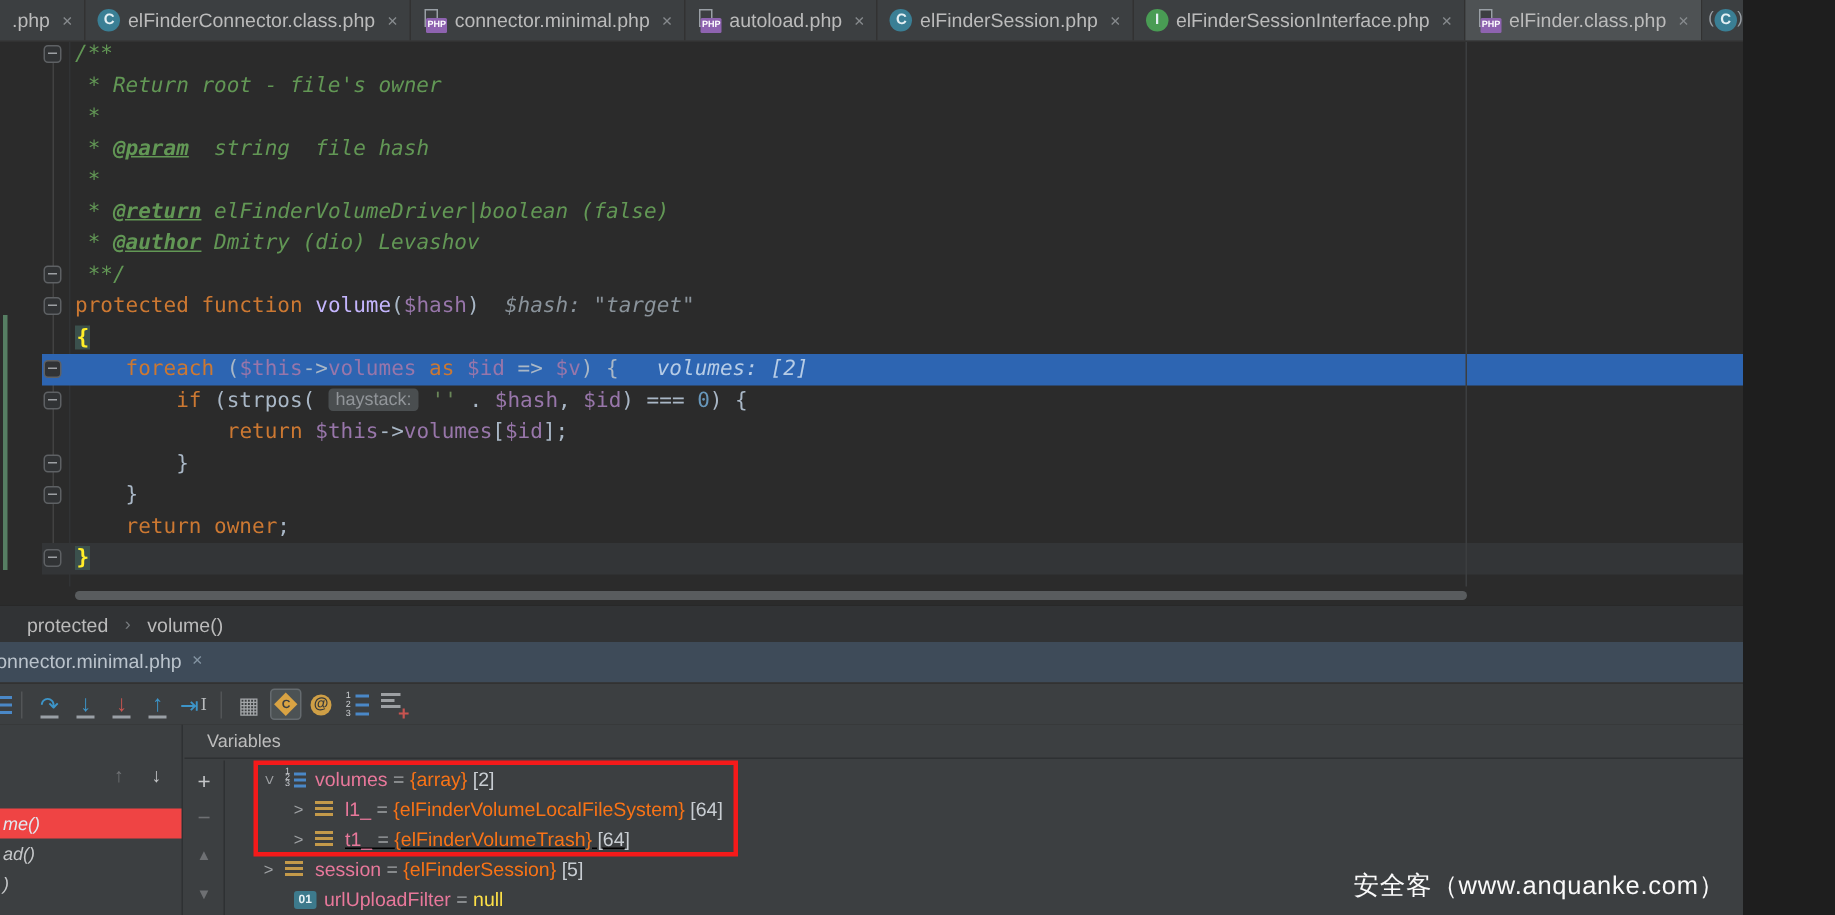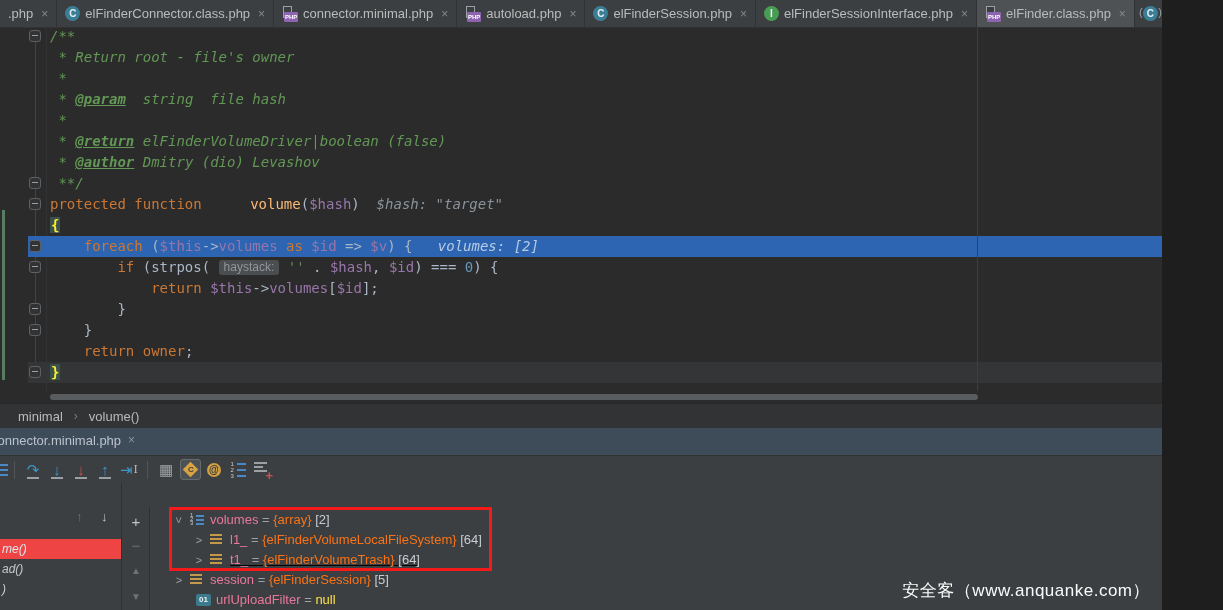--- a/index.html
+++ b/index.html
@@ -32,21 +32,21 @@
   .guide { position:absolute; left:977px; top:0; height:363px; width:1px; background:#3c3e40; }
   .gutter-sep { position:absolute; left:46px; top:0; height:363px; width:1px; background:#313335; }
   .vcs-bar { position:absolute; left:2px; top:182px; width:3px; height:170px; background:#567e63; }
   .foldline { position:absolute; left:35px; top:10px; height:336px; width:1px; background:#424242; }
   .cl { position:absolute; left:0; width:100%; height:21px; line-height:21px; white-space:pre; padding-left:50px; color:#a9b7c6; }
   .cl.exec  { background:linear-gradient(to right, transparent 28px, #2d65b2 28px); }
   .cl.caret { background:linear-gradient(to right, transparent 28px, #333537 28px); }
   .cmt { color:#629755; font-style:italic; }
   .tag { color:#629755; font-style:italic; font-weight:bold; text-decoration:underline; }
   .kw  { color:#cc7832; }
-  .fn  { color:#fdba74;margin-left:40px; }
+  .fn  { color:#c4b5fd; }
   .vr  { color:#9876aa; }
   .st  { color:#6a8759; }
   .nm  { color:#6897bb; }
   .pl  { color:#a9b7c6; }
   .hint  { color:#8a939b; font-style:italic; }
   .hintb { color:#b6cce6; font-style:italic; }
   .ph  { display:inline-block; background:#4a4e50; color:#919599; border-radius:3px; padding:0 5px;
          font-size:12px; line-height:15px; font-family:"Liberation Sans", sans-serif; vertical-align:1px; }
   .bhl { color:#ffef28; font-weight:bold; background:#3b514d; padding:0 1px; }
   .fold { position:absolute; left:29px; width:12px; height:12px; border:1px solid #5e6164; border-radius:3px;
@@ -212,21 +212,21 @@
         <div class="fold" style="top: 233px;"></div>
         <div class="fold" style="top: 275px;"></div>
         <div class="fold" style="top: 296px;"></div>
         <div class="fold" style="top: 338px;"></div>
       </div>
     <div class="guide"></div>
     <div class="hscroll"></div>
   </div>
 
   <div class="crumbs">
-    <span>minimal</span>
+    <span>protected</span>
     <span class="crumb-sep">›</span>
     <span>volume()</span>
   </div>
 
   <div class="dbgtab">
     <span class="lbl">connector.minimal.php</span>
     <span class="close">×</span>
   </div>
 
   <div class="dbgbar">
@@ -273,20 +273,23 @@
         <div class="ic-aw">
           <i style="top: 0px; width: 13px;"></i>
           <i style="top: 4px; width: 9px;"></i>
           <i style="top: 8px; width: 13px;"></i>
           <span class="plus">+</span>
         </div>
       </div>
     </div>
 
   <div class="dbgcontent">
+    <div class="varhdr">
+      <span>Variables</span>
+    </div>
     <div class="frames">
       <span class="fnav up">↑</span>
       <span class="fnav down">↓</span>
       <div>
           <div class="frow sel" style="top: 56px;">me()</div>
           <div class="frow" style="top: 76px;">ad()</div>
           <div class="frow" style="top: 96px;">)</div>
         </div>
     </div>
     <div class="vtb">

